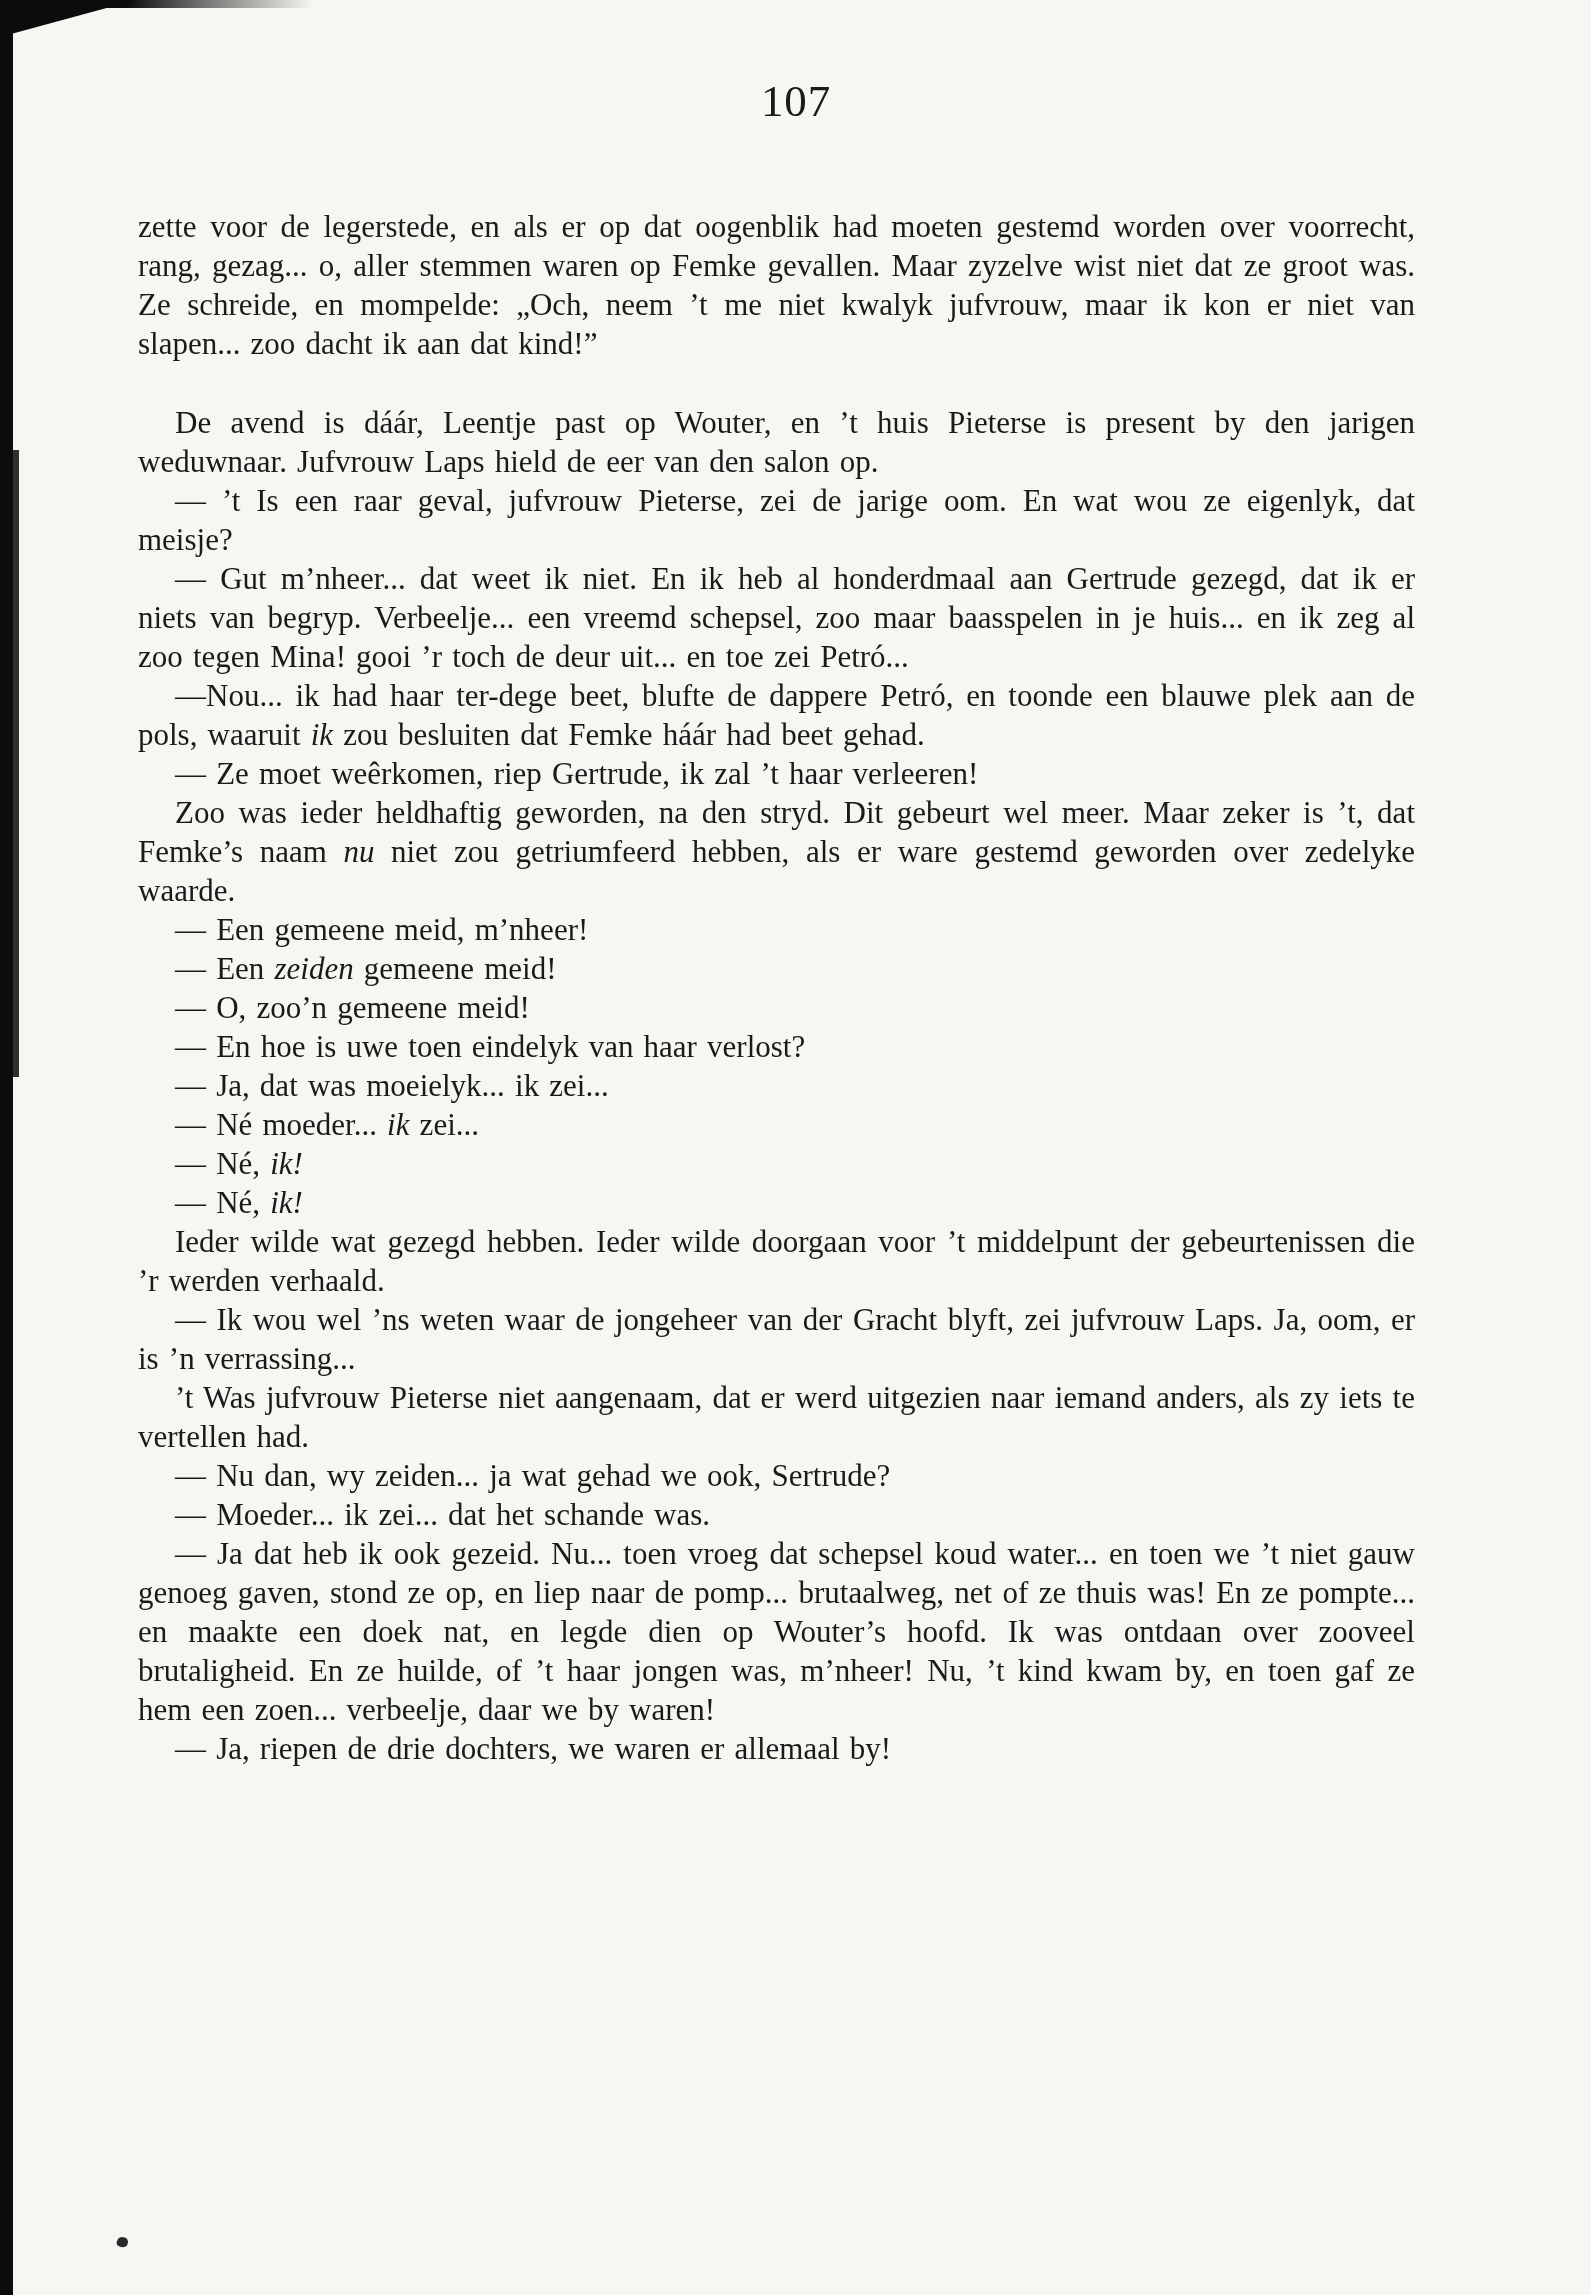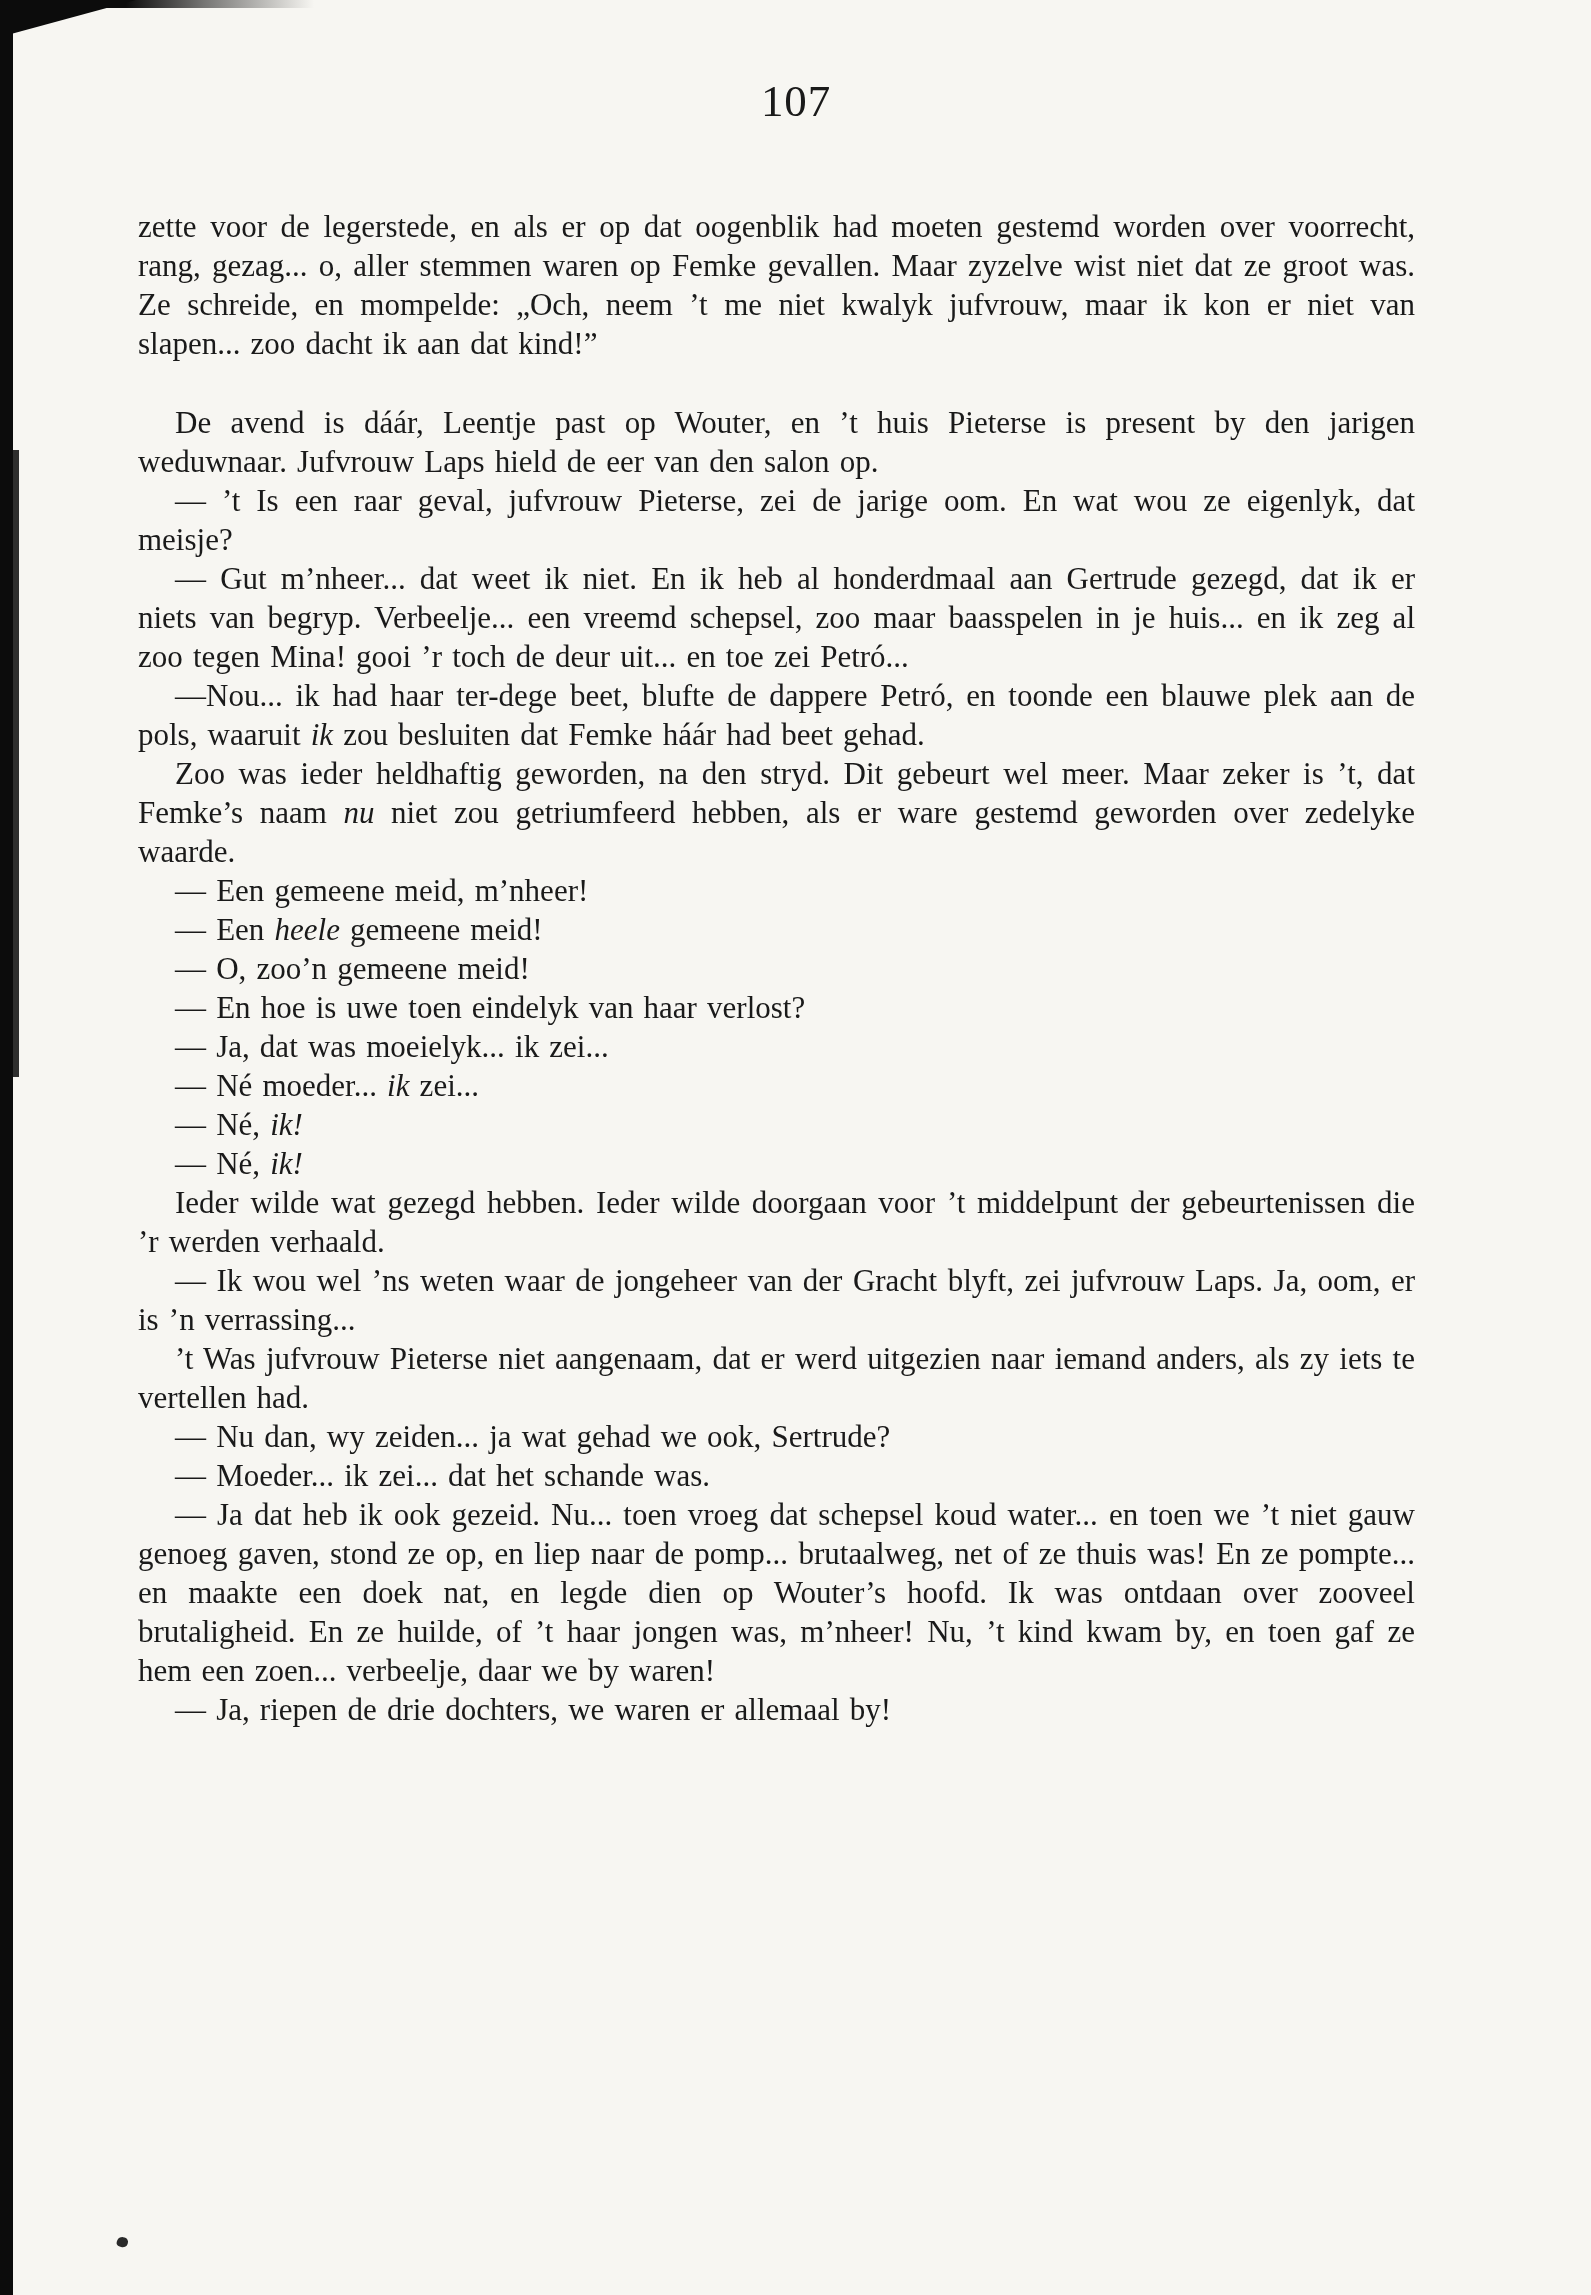--- a/index.html
+++ b/index.html
@@ -114,23 +114,24 @@
   <div class="scan-bar-shadow"></div>
   <div class="scan-corner"></div>
   <div class="scan-topstrip"></div>
   <div class="page-number">107</div>
   <div class="text-block">
       <p class="para"><span>zette voor de legerstede, en als er op dat oogenblik had moeten gestemd worden over voorrecht, rang, gezag... o, aller stemmen waren op Femke gevallen. Maar zyzelve wist niet dat ze groot was. Ze schreide, en mompelde: „Och, neem ’t me niet kwalyk jufvrouw, maar ik kon er niet van slapen... zoo dacht ik aan dat kind!”</span></p>
       <p class="para indent gap"><span>De avend is dáár, Leentje past op Wouter, en ’t huis Pieterse is present by den jarigen weduwnaar. Jufvrouw Laps hield de eer van den salon op.</span></p>
       <p class="para indent"><span>— ’t Is een raar geval, jufvrouw Pieterse, zei de jarige oom. En wat wou ze eigenlyk, dat meisje?</span></p>
       <p class="para indent"><span>— Gut m’nheer... dat weet ik niet. En ik heb al honderdmaal aan Gertrude gezegd, dat ik er niets van begryp. Verbeelje... een vreemd schepsel, zoo maar baasspelen in je huis... en ik zeg al zoo tegen Mina! gooi ’r toch de deur uit... en toe zei Petró...</span></p>
       <p class="para indent"><span>—Nou... ik had haar ter-dege beet, blufte de dappere Petró, en toonde een blauwe plek aan de pols, waaruit </span><em>ik</em><span> zou besluiten dat Femke háár had beet gehad.</span></p>
+      <p class="para indent"><span>— Ze moet weêrkomen, riep Gertrude, ik zal ’t haar verleeren!</span></p>
       <p class="para indent"><span>Zoo was ieder heldhaftig geworden, na den stryd. Dit gebeurt wel meer. Maar zeker is ’t, dat Femke’s naam </span><em>nu</em><span> niet zou getriumfeerd hebben, als er ware gestemd geworden over zedelyke waarde.</span></p>
       <p class="para indent"><span>— Een gemeene meid, m’nheer!</span></p>
-      <p class="para indent"><span>— Een </span><em>heele</em><span> gemeene meid!</span></p>
+      <p class="para indent"><span>— Een </span><em>zeiden</em><span> gemeene meid!</span></p>
       <p class="para indent"><span>— O, zoo’n gemeene meid!</span></p>
       <p class="para indent"><span>— En hoe is uwe toen eindelyk van haar verlost?</span></p>
       <p class="para indent"><span>— Ja, dat was moeielyk... ik zei...</span></p>
       <p class="para indent"><span>— Né moeder... </span><em>ik</em><span> zei...</span></p>
       <p class="para indent"><span>— Né, </span><em>ik!</em></p>
       <p class="para indent"><span>— Né, </span><em>ik!</em></p>
       <p class="para indent"><span>Ieder wilde wat gezegd hebben. Ieder wilde doorgaan voor ’t middelpunt der gebeurtenissen die ’r werden verhaald.</span></p>
       <p class="para indent"><span>— Ik wou wel ’ns weten waar de jongeheer van der Gracht blyft, zei jufvrouw Laps. Ja, oom, er is ’n verrassing...</span></p>
       <p class="para indent"><span>’t Was jufvrouw Pieterse niet aangenaam, dat er werd uitgezien naar iemand anders, als zy iets te vertellen had.</span></p>
       <p class="para indent"><span>— Nu dan, wy zeiden... ja wat gehad we ook, Sertrude?</span></p>

